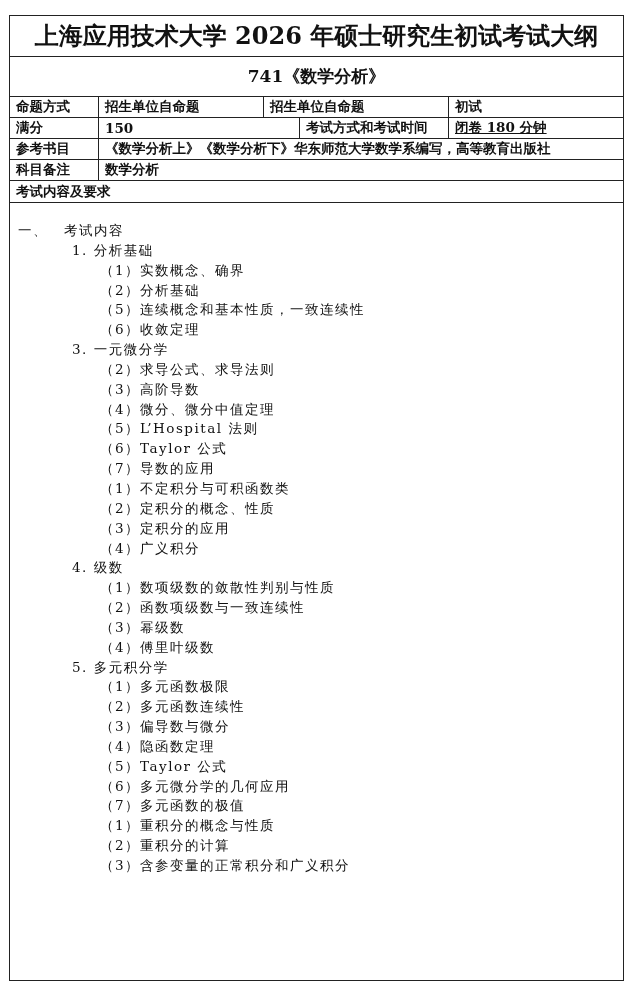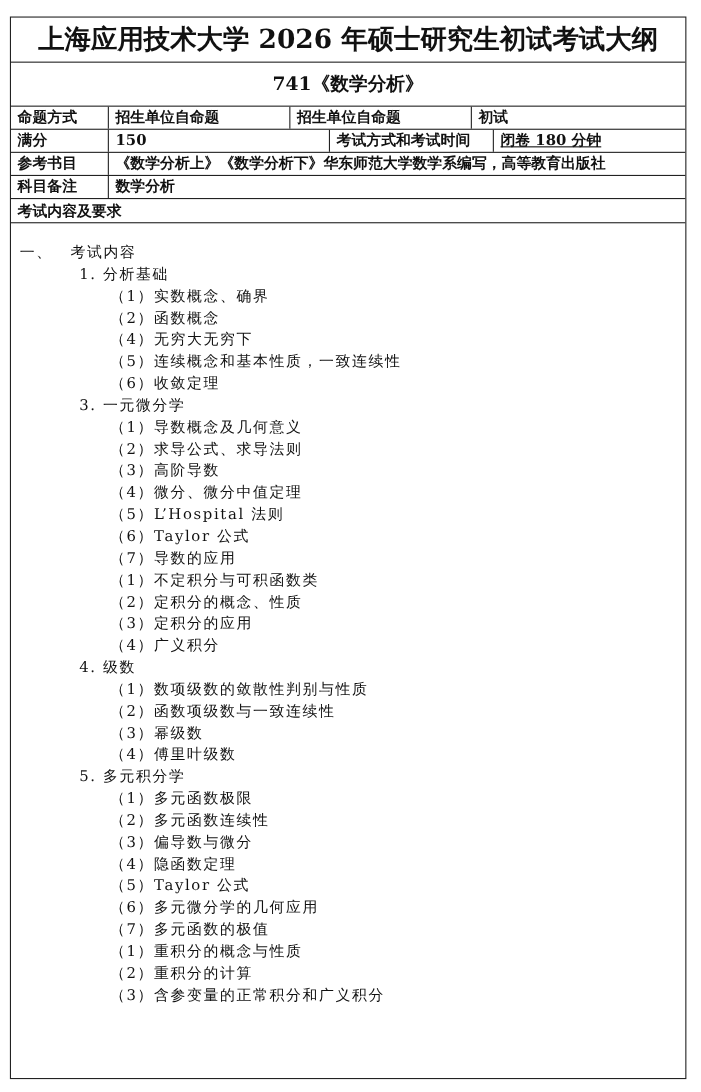--- a/index.html
+++ b/index.html
@@ -27,21 +27,21 @@
 <body>
 
 <div class="frame">
   <div class="row title">上海应用技术大学 2026 年硕士研究生初试考试大纲</div>
   <div class="row code">741《数学分析》</div>
 
   <div class="row" style="top:81px;height:21px;">
     <div class="cell" style="left:0;width:88px;">命题方式</div>
     <div class="cell vline" style="left:88px;width:165px;">招生单位自命题</div>
     <div class="cell vline" style="left:253px;width:185px;">招生单位自命题</div>
-    <div class="cell vline" style="left:418px;right:0;">初试</div>
+    <div class="cell vline" style="left:438px;right:0;">初试</div>
   </div>
 
   <div class="row" style="top:102px;height:21px;">
     <div class="cell" style="left:0;width:88px;">满分</div>
     <div class="cell vline" style="left:88px;width:165px;">150</div>
     <div class="cell vline" style="left:253px;width:185px;margin-left:36px;">考试方式和考试时间</div>
     <div class="cell vline" style="left:438px;right:0;text-decoration:underline;">闭卷 180 分钟</div>
   </div>
 
   <div class="row" style="top:123px;height:21px;">
@@ -58,27 +58,25 @@
     <div class="cell vline" style="left:88px;right:0;">数学分析</div>
   </div>
 
   <div class="content">
     <div class="ln l0">
       <span class="secnum">一、</span><span>考试内容</span>
     </div>
 
     <div class="ln l1">1. 分析基础</div>
     <div class="ln l2"><span class="num">（1）</span><span>实数概念、确界</span></div>
-    <div class="ln l2"><span class="num">（2）</span><span>函数概念</span></div>
-    <div class="ln l2"><span class="num">（4）</span><span>无穷大无穷下</span></div>
+    <div class="ln l2"><span class="num">（2）</span><span>分析基础</span></div>
     <div class="ln l2"><span class="num">（5）</span><span>连续概念和基本性质，一致连续性</span></div>
     <div class="ln l2"><span class="num">（6）</span><span>收敛定理</span></div>
 
     <div class="ln l1">3. 一元微分学</div>
-    <div class="ln l2"><span class="num">（1）</span><span>导数概念及几何意义</span></div>
     <div class="ln l2"><span class="num">（2）</span><span>求导公式、求导法则</span></div>
     <div class="ln l2"><span class="num">（3）</span><span>高阶导数</span></div>
     <div class="ln l2"><span class="num">（4）</span><span>微分、微分中值定理</span></div>
     <div class="ln l2"><span class="num">（5）</span><span>L’Hospital 法则</span></div>
     <div class="ln l2"><span class="num">（6）</span><span>Taylor 公式</span></div>
     <div class="ln l2"><span class="num">（7）</span><span>导数的应用</span></div>
 
     <div class="ln l2"><span class="num">（1）</span><span>不定积分与可积函数类</span></div>
     <div class="ln l2"><span class="num">（2）</span><span>定积分的概念、性质</span></div>
     <div class="ln l2"><span class="num">（3）</span><span>定积分的应用</span></div>

